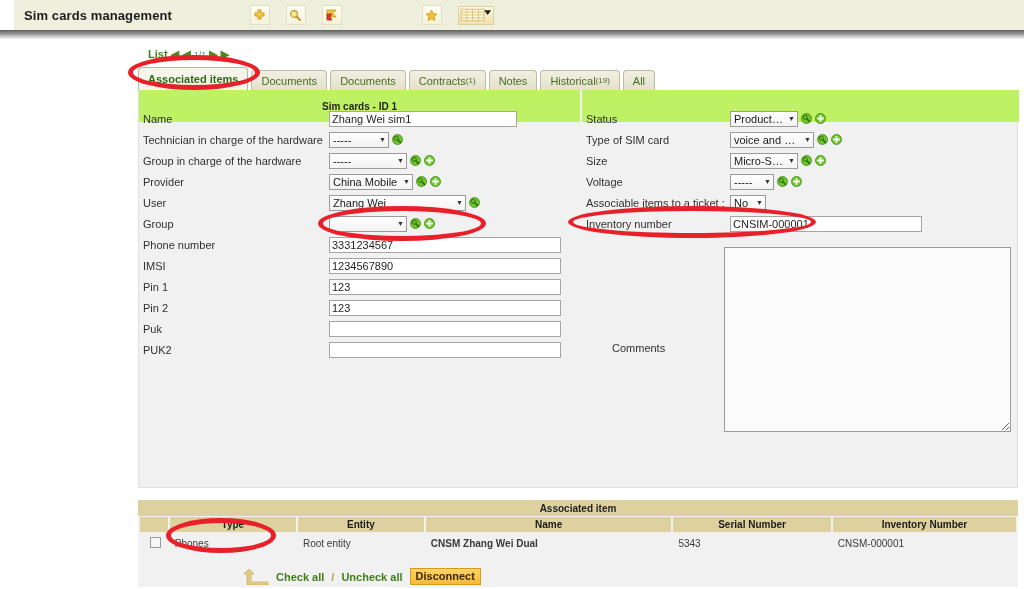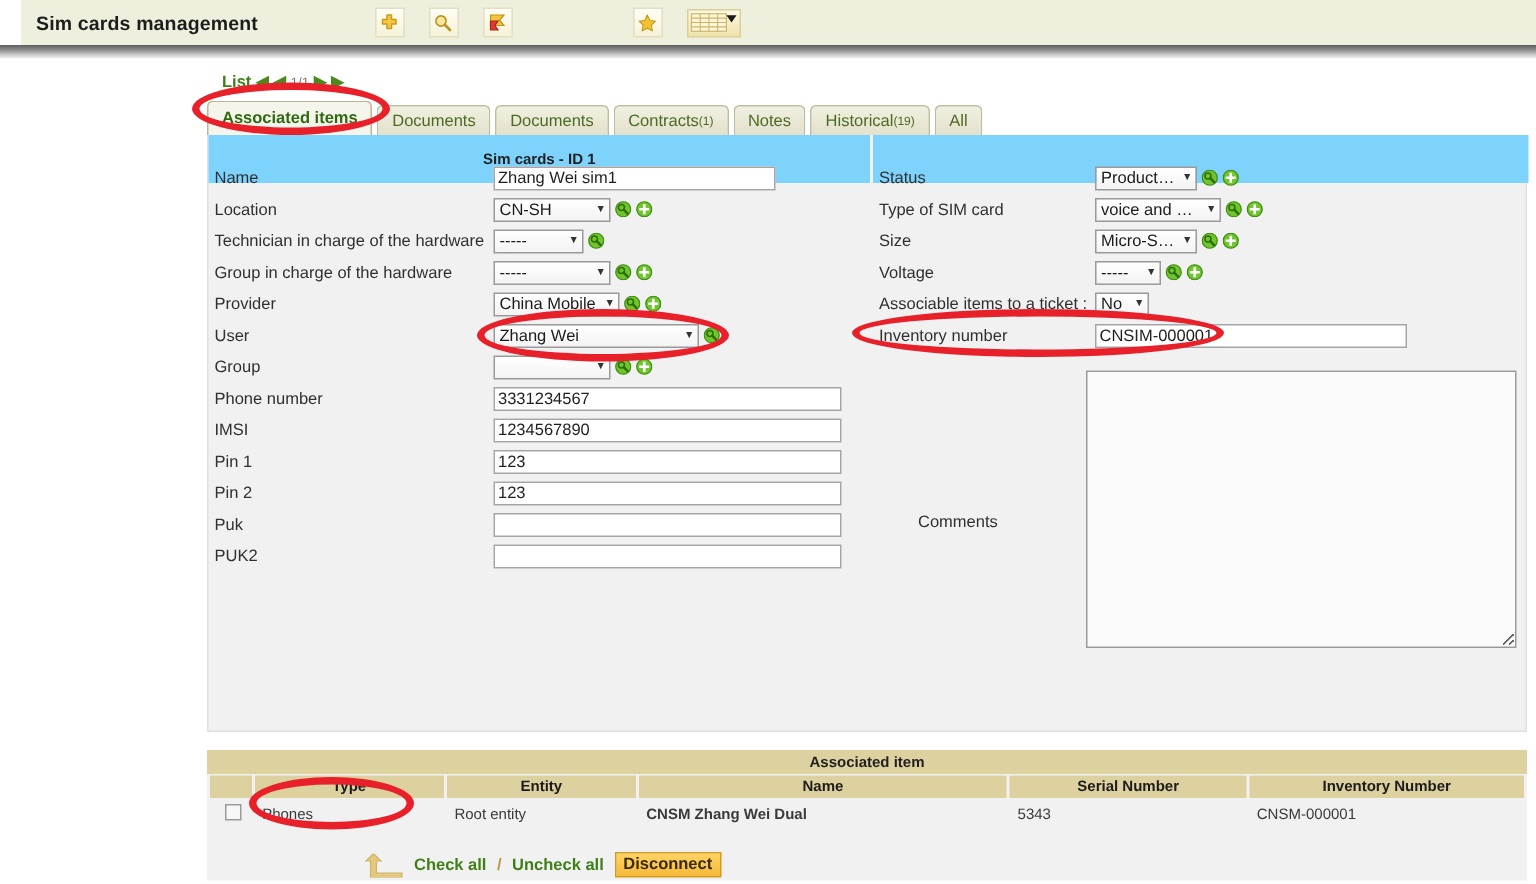--- a/index.html
+++ b/index.html
@@ -88,21 +88,21 @@
   
   .form-panel {
     position: absolute; left: 138px; top: 90px;
     width: 880px; height: 398px;
     background: #f1f1f1;
     border: 1px solid #e0e0e0;
     border-top: none;
   }
   .section-bar {
     position: absolute; top: 0; height: 32px;
-    background: #7dd3fc;
+    background: #bef264;
     color: #1f1f1f; font-size: 10px; font-weight: bold;
     display: flex; align-items: center; justify-content: center;
   }
   .section-bar.left  { left: 0;   width: 441px; }
   .section-bar.right { left: 443px; width: 437px; }
 
   .col { position: absolute; top: 18px; }
   .col-left  { left: 0;   width: 441px; }
   .col-right { left: 443px; width: 437px; }
 
@@ -297,38 +297,20 @@
     <div class="section-bar right"></div>
 
     <div class="col col-left" id="col-left">
         <div class="frow">
           <div class="flabel">Name</div>
           <div class="fctl">
             <input class="txt" type="text" value="Zhang Wei sim1" style="width: 188px;">
           </div>
         </div>
         <div class="frow">
-          <div class="flabel">Location</div>
-          <div class="fctl">
-            <div class="sel" style="width: 78px;">
-              <span class="cap">CN-SH</span>
-              <span class="car">▼</span>
-            </div>
-            <svg width="11" height="11" viewBox="0 0 11 11" class="gicon">
-              <circle cx="5.5" cy="5.5" r="5" fill="#6ec62a" stroke="#3e8a12" stroke-width=".8"></circle>
-              <circle cx="4.3" cy="4.3" r="2" fill="none" stroke="#2e6b0c" stroke-width="1"></circle>
-              <line x1="5.8" y1="5.8" x2="8.4" y2="8.4" stroke="#2e6b0c" stroke-width="1.6" stroke-linecap="round"></line>
-            </svg>
-            <svg width="11" height="11" viewBox="0 0 11 11" class="gicon">
-              <circle cx="5.5" cy="5.5" r="5" fill="#6ec62a" stroke="#3e8a12" stroke-width=".8"></circle>
-              <path d="M4.6,2.2 h1.8 v2.4 h2.4 v1.8 h-2.4 v2.4 h-1.8 v-2.4 h-2.4 v-1.8 h2.4 z" fill="#ffffff"></path>
-            </svg>
-          </div>
-        </div>
-        <div class="frow">
           <div class="flabel">Technician in charge of the hardware</div>
           <div class="fctl">
             <div class="sel" style="width: 60px;">
               <span class="cap">-----</span>
               <span class="car">▼</span>
             </div>
             <svg width="11" height="11" viewBox="0 0 11 11" class="gicon">
               <circle cx="5.5" cy="5.5" r="5" fill="#6ec62a" stroke="#3e8a12" stroke-width=".8"></circle>
               <circle cx="4.3" cy="4.3" r="2" fill="none" stroke="#2e6b0c" stroke-width="1"></circle>
               <line x1="5.8" y1="5.8" x2="8.4" y2="8.4" stroke="#2e6b0c" stroke-width="1.6" stroke-linecap="round"></line>
@@ -518,21 +500,21 @@
           <div class="fctl">
             <div class="sel" style="width: 36px;">
               <span class="cap">No</span>
               <span class="car">▼</span>
             </div>
           </div>
         </div>
         <div class="frow">
           <div class="flabel">Inventory number</div>
           <div class="fctl">
-            <input class="txt" type="text" value="CNSIM-000001" style="width: 208px;">
+            <input class="txt" type="text" value="CNSIM-000001" style="width: 192px;">
           </div>
         </div>
       </div>
 
     <div class="comments-label" style="left:473px; top:252px;">Comments</div>
     <textarea class="comments-box" style="left: 585px; top: 157px;" value=""></textarea>
 
     <div class="btn-gold save-btn">Save</div>
 
   </div>

